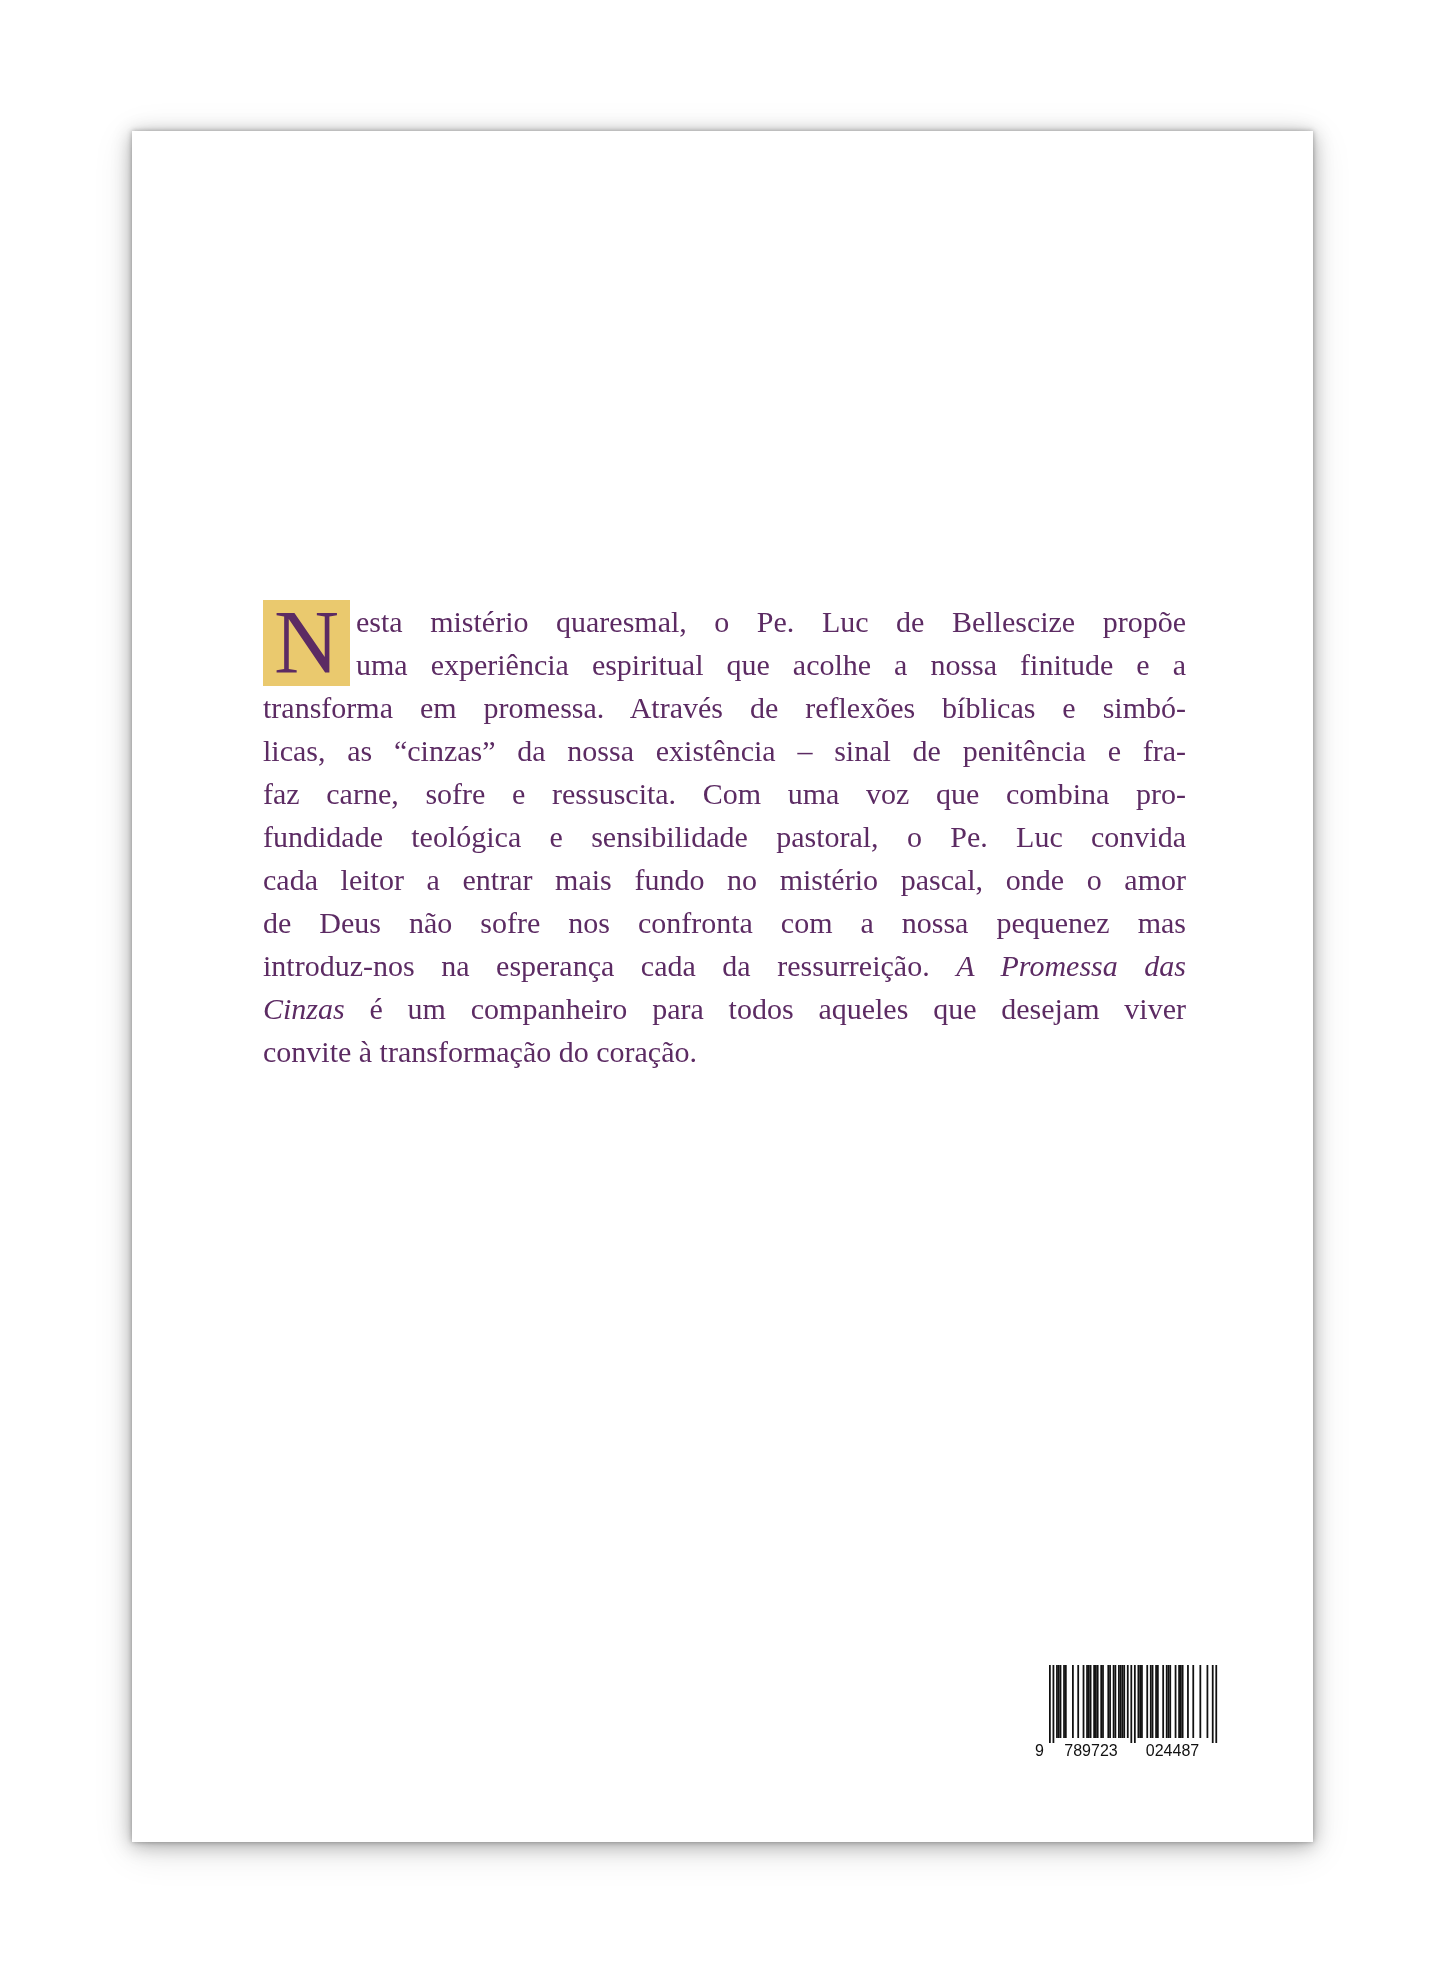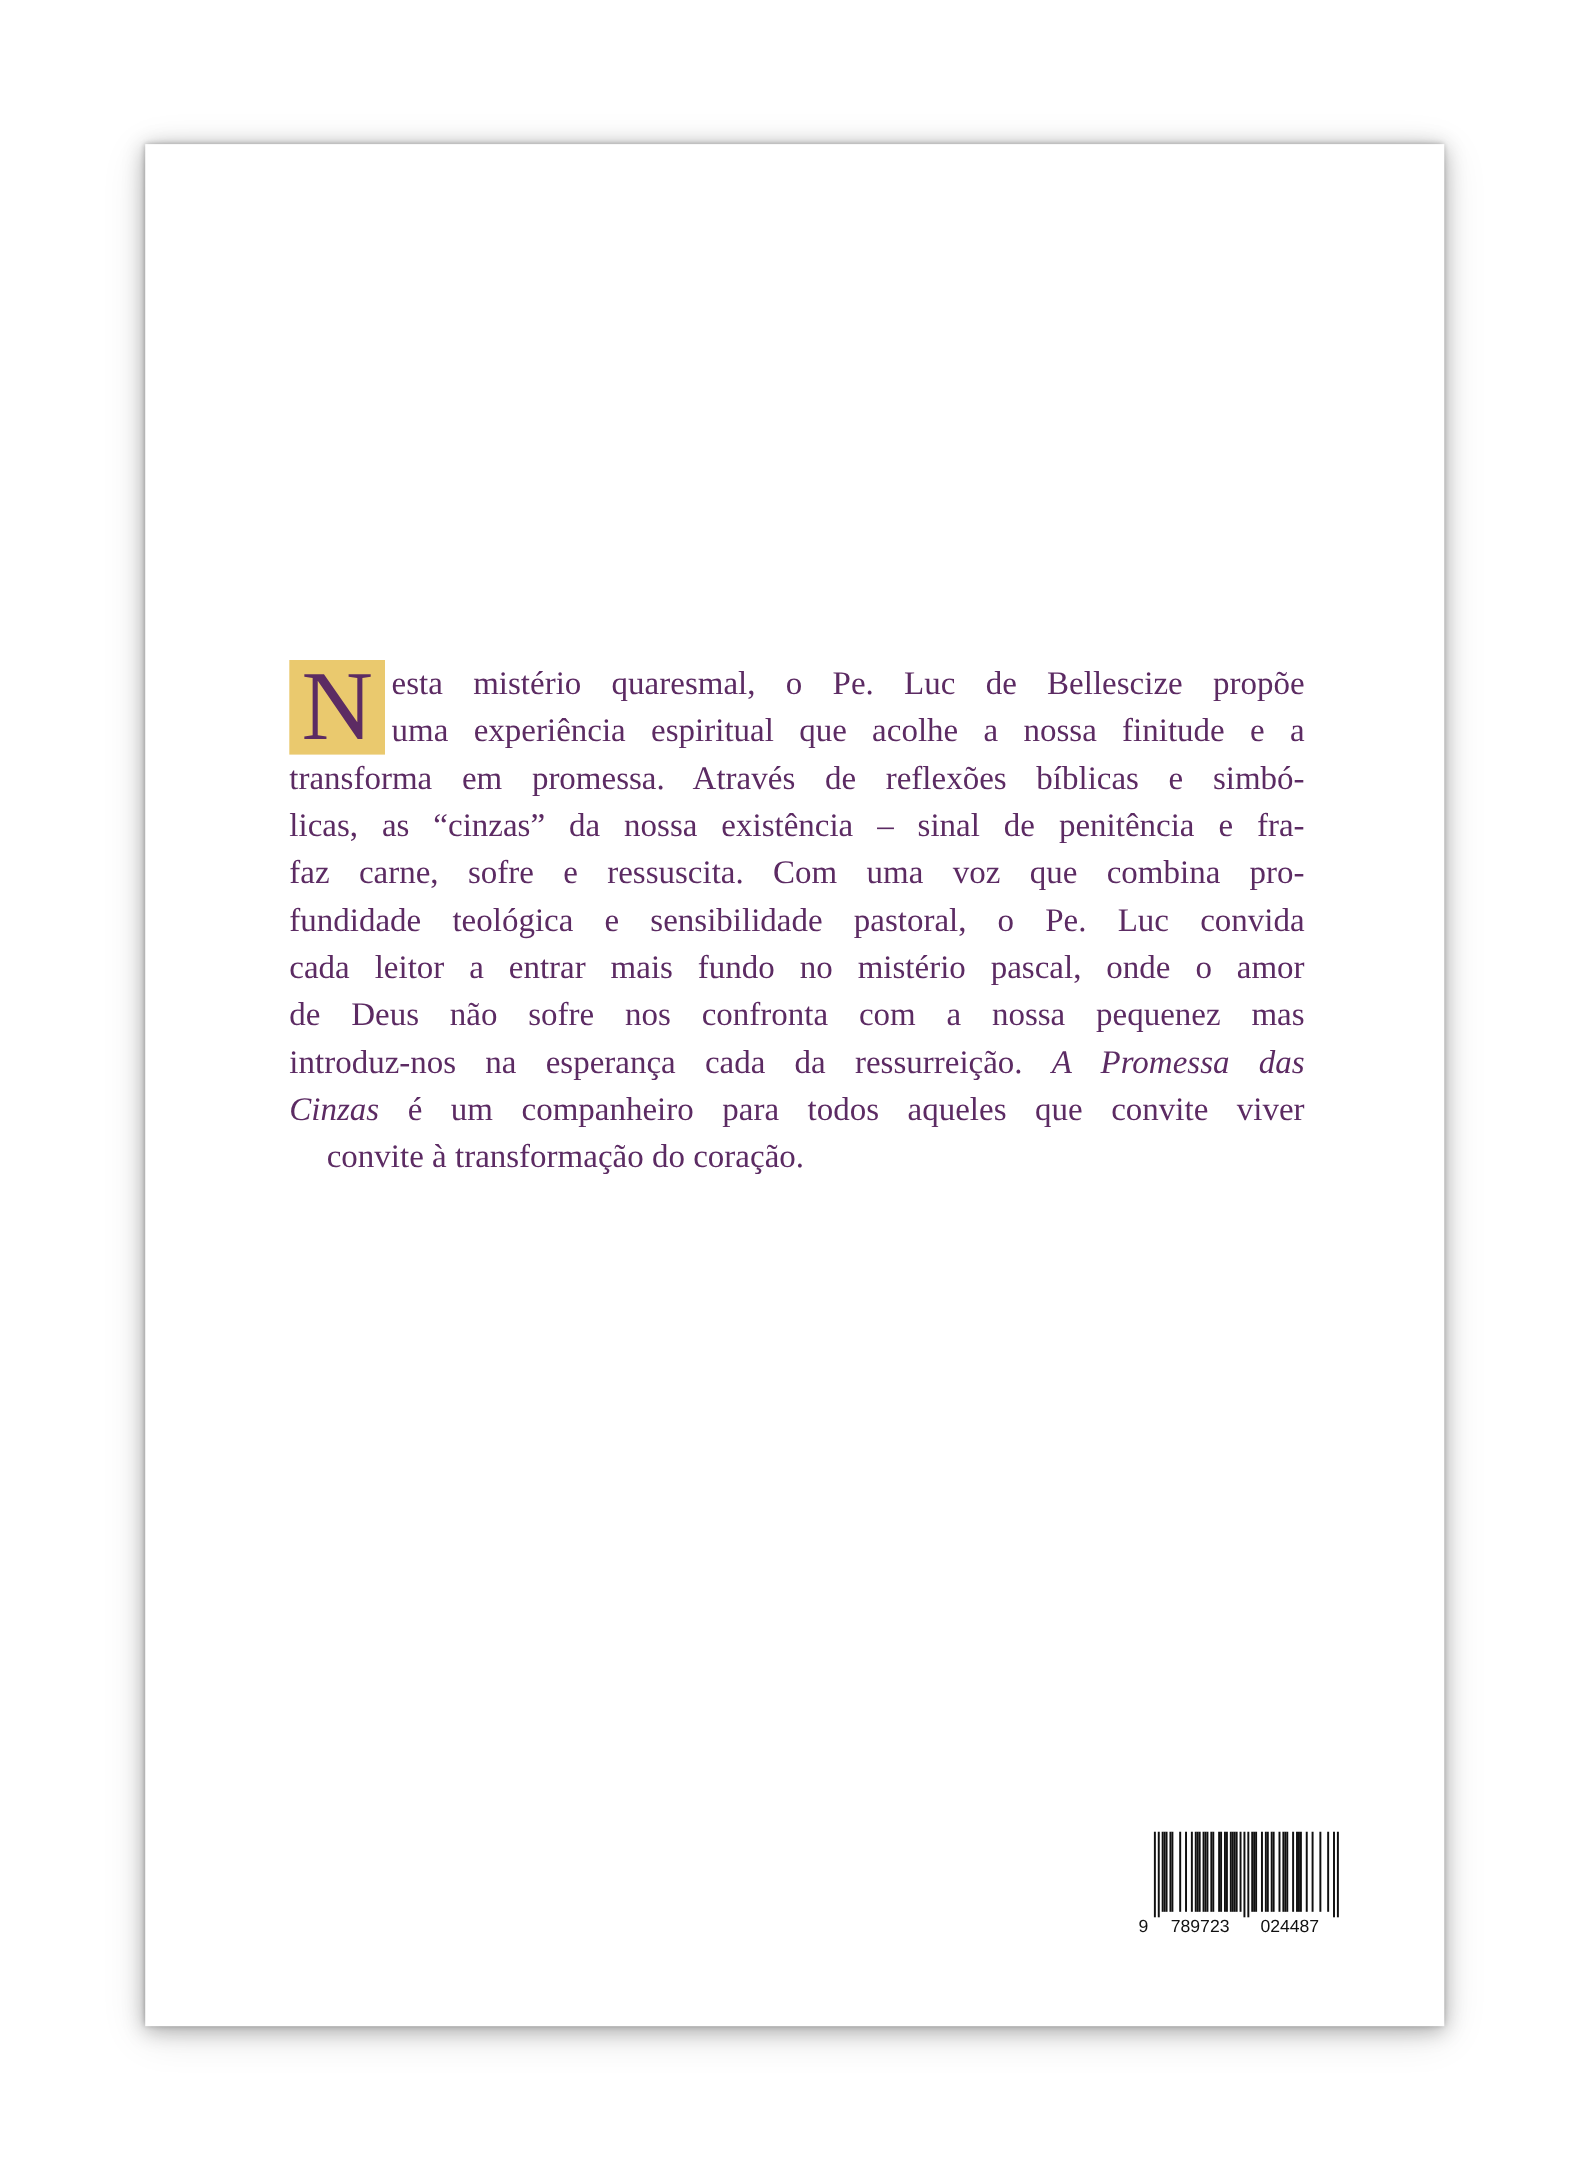--- a/index.html
+++ b/index.html
@@ -51,21 +51,20 @@
     font-size: 30px;
     height: 43px;
     line-height: 43px;
     white-space: nowrap;
     text-align: justify;
     text-align-last: justify;
     -moz-text-align-last: justify;
   }
   .line.last {
     text-align-last: left;
-    margin-left: 34px;
     -moz-text-align-last: left;
   }
   .line em {
   }
   .barcode {
     position: absolute;
     left: 893px;
     top: 1534px;
     width: 210px;
     height: 100px;
@@ -87,21 +86,21 @@
 
       <div class="line">esta mistério quaresmal, o Pe. Luc de Bellescize propõe</div>
       <div class="line">uma experiência espiritual que acolhe a nossa finitude e a</div>
       <div class="line">transforma em promessa. Através de reflexões bíblicas e simbó-</div>
       <div class="line">licas, as “cinzas” da nossa existência – sinal de penitência e fra-</div>
       <div class="line">faz carne, sofre e ressuscita. Com uma voz que combina pro-</div>
       <div class="line">fundidade teológica e sensibilidade pastoral, o Pe. Luc convida</div>
       <div class="line">cada leitor a entrar mais fundo no mistério pascal, onde o amor</div>
       <div class="line">de Deus não sofre nos confronta com a nossa pequenez mas</div>
       <div class="line"><span>introduz-nos na esperança cada da ressurreição. </span><em>A Promessa das</em></div>
-      <div class="line"><em>Cinzas</em><span> é um companheiro para todos aqueles que convite viver</span></div>
+      <div class="line"><em>Cinzas</em><span> é um companheiro para todos aqueles que desejam viver</span></div>
       <div class="line last">convite à transformação do coração.</div>
     </div>
 
     <div class="barcode">
       <svg id="bars-svg" width="210" height="100">
         <text x="19" y="91" text-anchor="end">9</text>
         <text x="66" y="91" text-anchor="middle">789723</text>
         <text x="147.5" y="91" text-anchor="middle">024487</text>
       <rect x="24.00" y="0" width="1.77" height="78" fill="#111111"></rect>
           <rect x="27.54" y="0" width="1.77" height="78" fill="#111111"></rect>

